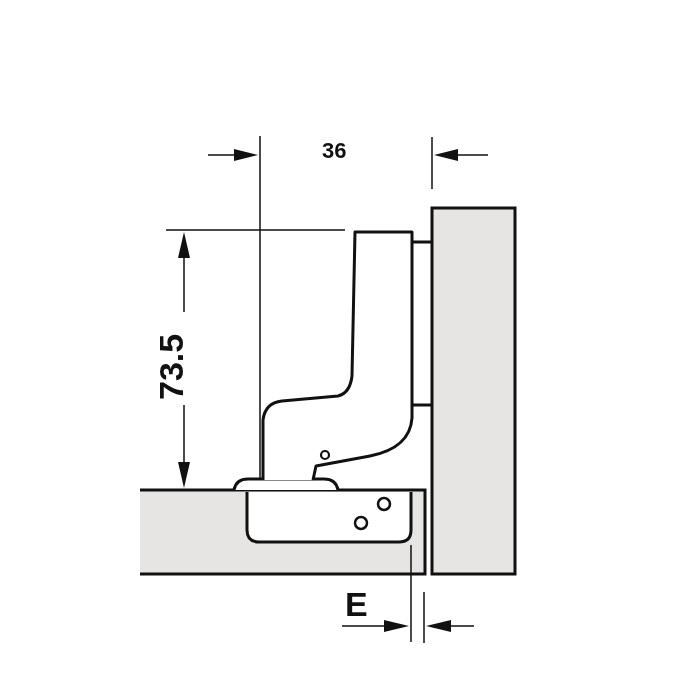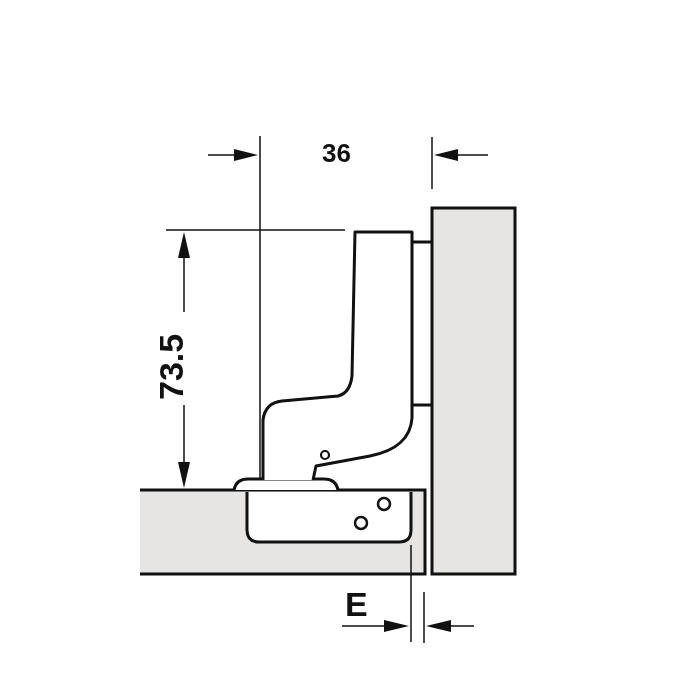--- a/index.html
+++ b/index.html
@@ -1,19 +1,19 @@
 <!DOCTYPE html>
 <html><head>
   <meta charset="utf-8">
   <style>
     html, body { margin: 0; padding: 0; background: #ffffff; }
     body { width: 700px; height: 700px; overflow: hidden; position: relative; font-family: "Liberation Sans", sans-serif; }
     svg { position: absolute; left: 0; top: 0; }
     .label { position: absolute; font-family: "Liberation Sans", sans-serif; font-weight: bold; color: #111; }
-    #dim-36 { left: 322px; top: 138px; font-size: 26px; }
+    #dim-36 { left: 322px; top: 138px; font-size: 22px; }
     #dim-e { left: 345px; top: 585px; font-size: 34px; }
     #dim-735 { left: 152px; top: 316px; font-size: 34px; transform-origin: 0 0; transform: rotate(-90deg) translate(-84px, 0); }
   </style>
 </head>
 <body>
 
 <svg width="700" height="700" viewBox="0 0 700 700">
 
   <rect x="432" y="208" width="83" height="366" fill="#e6e5e4" stroke="#111" stroke-width="3"></rect>
 

